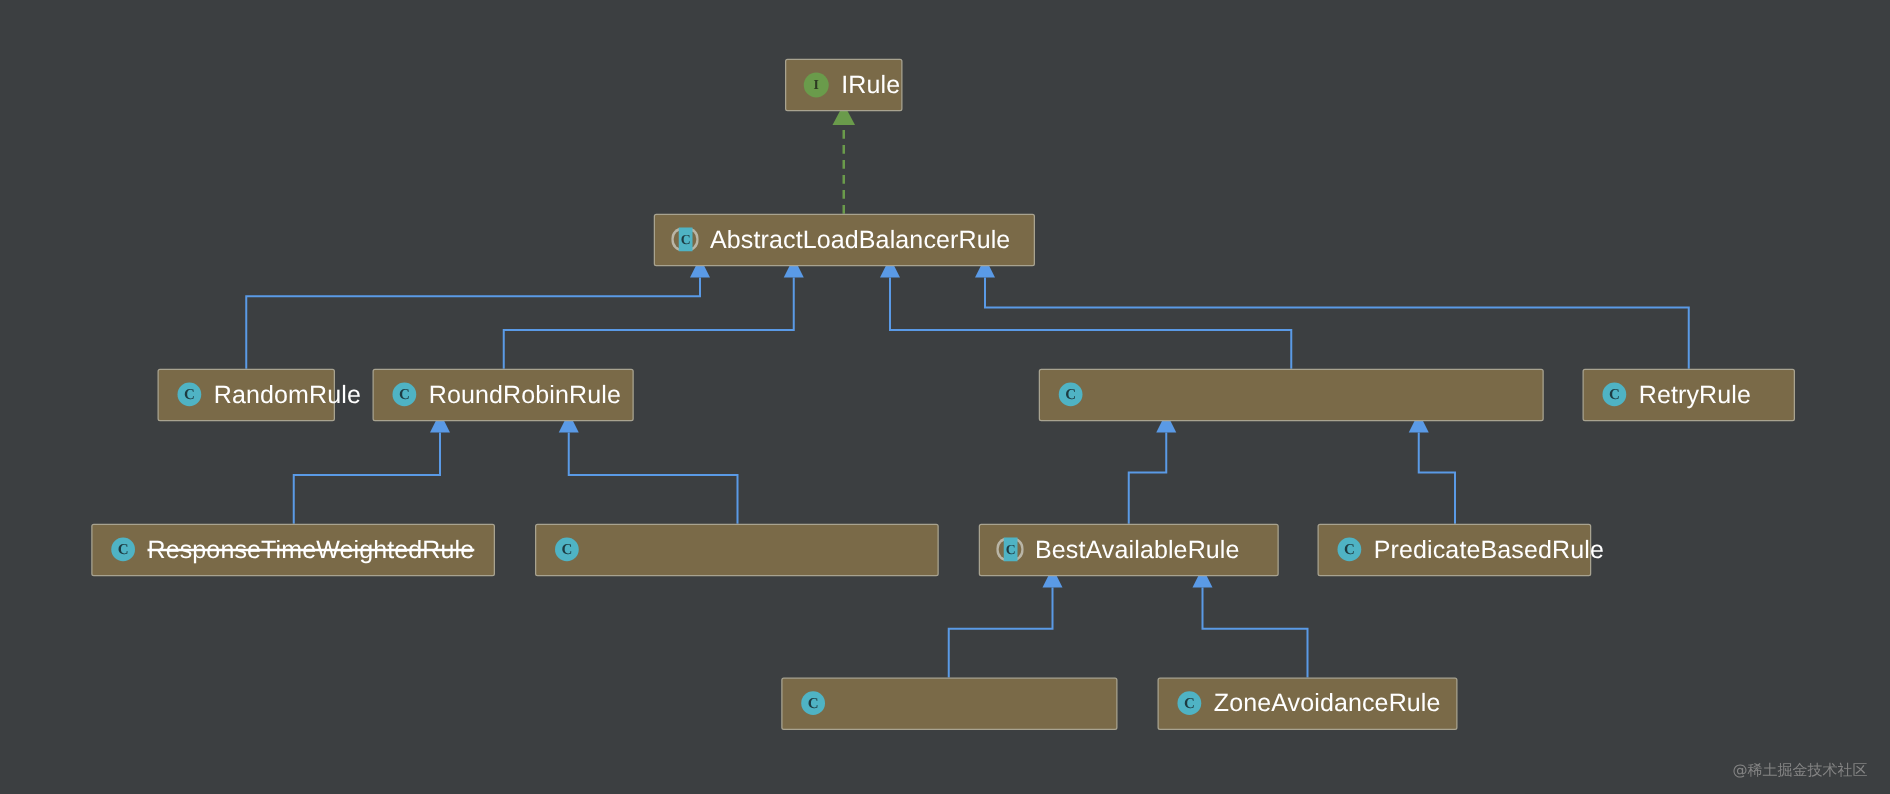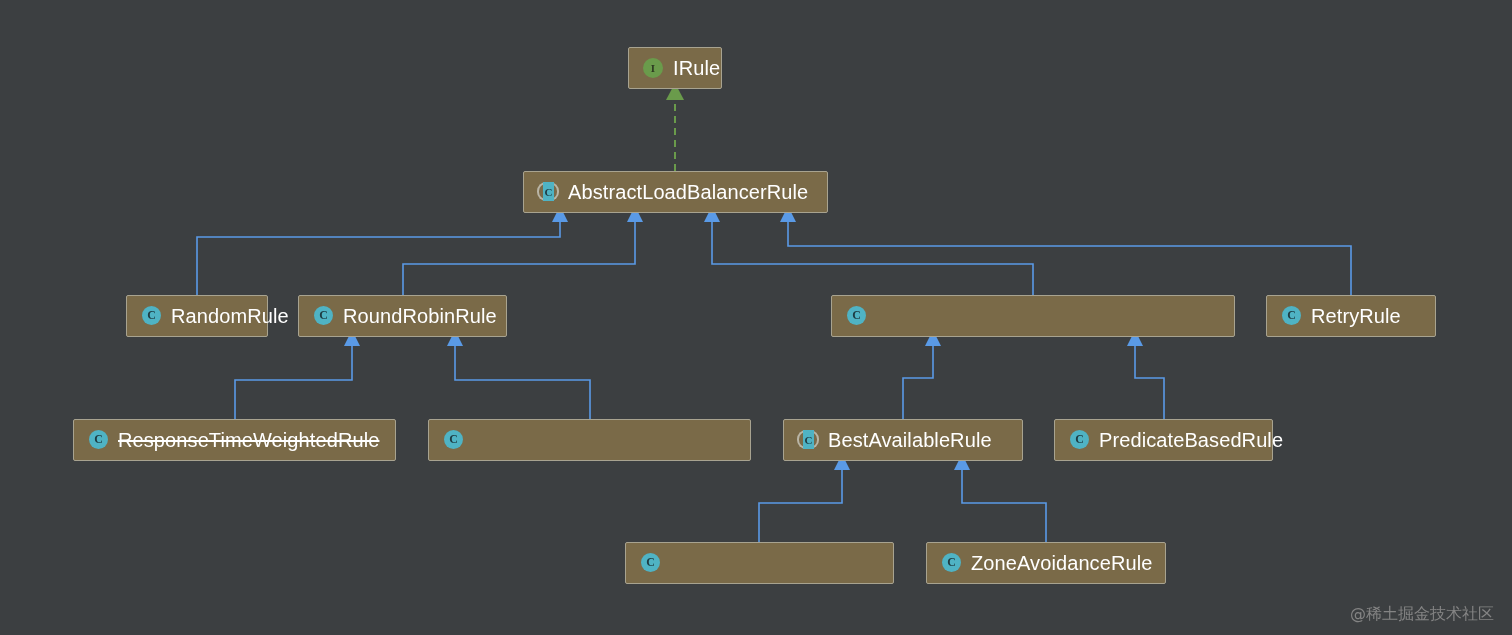--- a/index.html
+++ b/index.html
@@ -112,21 +112,21 @@
   .icon-abstract .bracket-r {
     right: 0;
     border-left: none;
     border-radius: 0 9px 9px 0;
   }
   .watermark {
     position: absolute;
     right: 18px;
     bottom: 10px;
     color: #848484;
-    font-size: 16px;
+    font-size: 12px;
     font-family: "DejaVu Sans", sans-serif;
     user-select: none;
   }
 </style>
 </head>
 <body>
 
 <div id="canvas" style="background: rgb(60, 63, 65);">
 
   <svg id="edges" width="1512" height="635" viewBox="0 0 1512 635">

